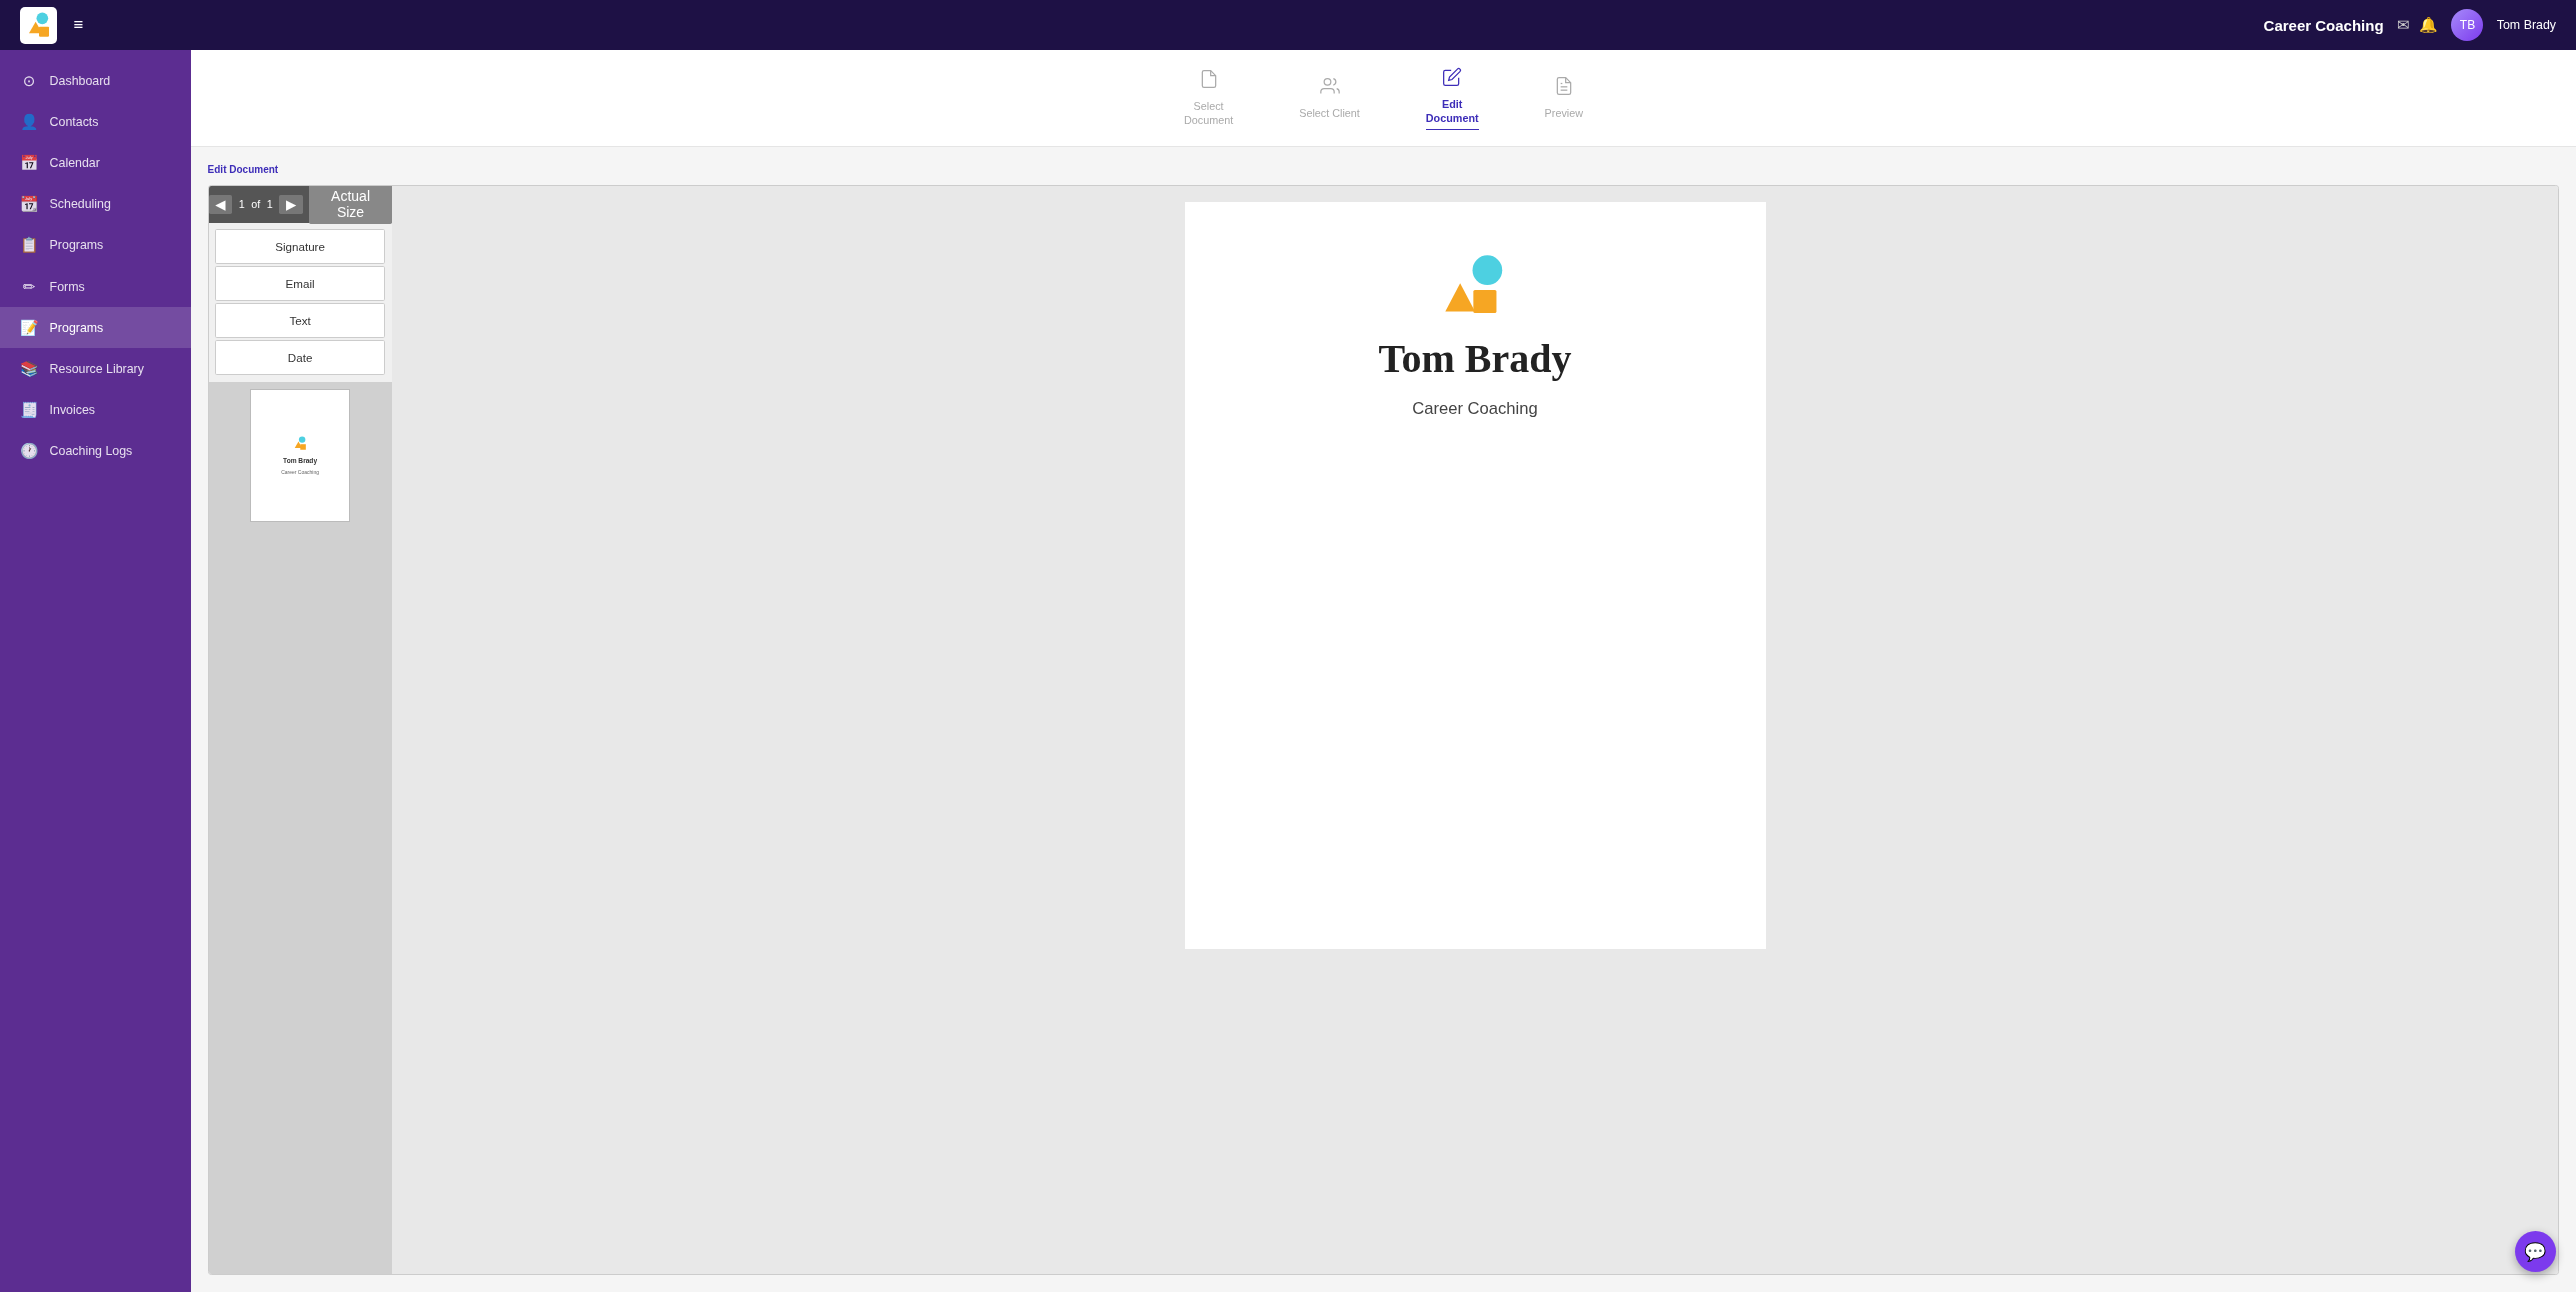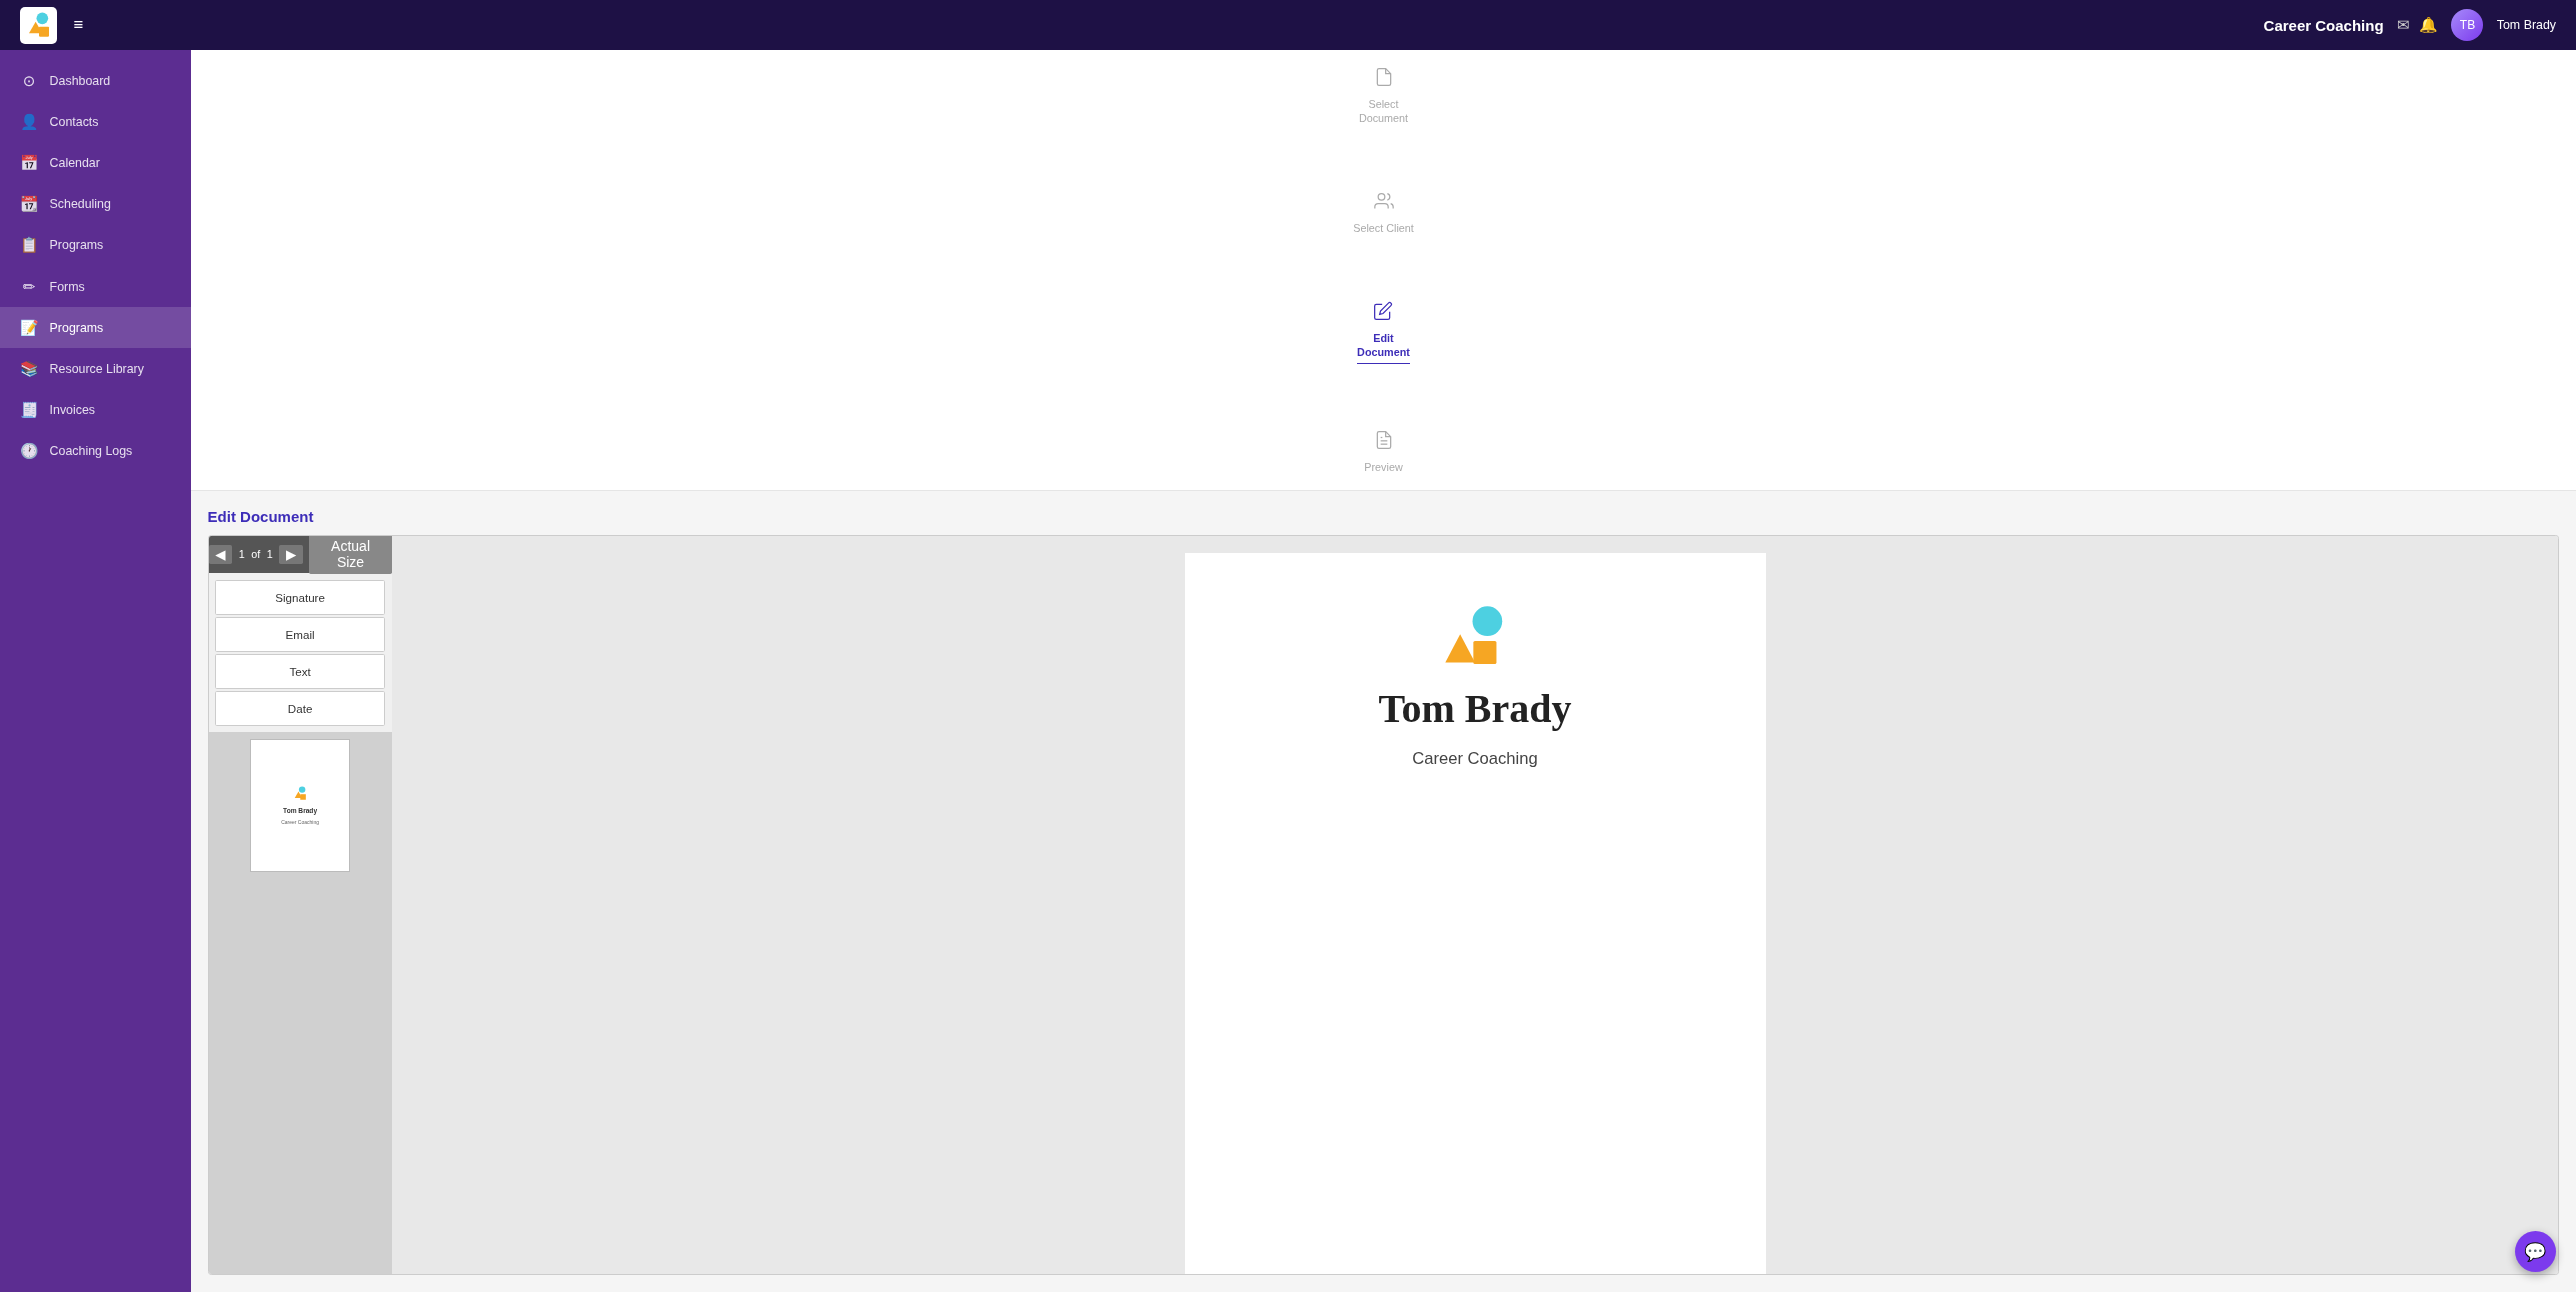--- a/index.html
+++ b/index.html
@@ -73,38 +73,37 @@
     
     .wizard-steps {
       background: white;
       display: flex;
       justify-content: center;
       align-items: center;
       gap: 66px;
       padding: 16.6px;
       border-bottom: 0.8px solid #e5e5e5;
       flex-shrink: 0;
-      flex-direction: column;
     }
     .wizard-step {
       display: flex;
       flex-direction: column;
       align-items: center;
       gap: 5px;
       color: #aaa;
       font-size: 10.8px;
       cursor: pointer;
     }
     .wizard-step.active { color: #3d2db8; border-bottom: 1.7px solid #3d2db8; padding-bottom: 4px; font-weight: 700; }
     .wizard-step-icon { font-size: 18px; }
     .wizard-step-label { text-align: center; line-height: 1.3; }
 
     
     .edit-section { flex: 1; display: flex; flex-direction: column; overflow: hidden; padding: 16.6px; gap: 10px; }
-    .edit-title { font-size: 15px; font-weight: 700; color: #3d2db8; }
+    .edit-title { font-size: 10px; font-weight: 700; color: #3d2db8; }
 
     .signature-warning {
       background: #e8e8e8;
       color: #555;
       font-size: 11.6px;
       padding: 10px 16.6px;
       border-radius: 3.3px;
       text-align: center;
     }
 

